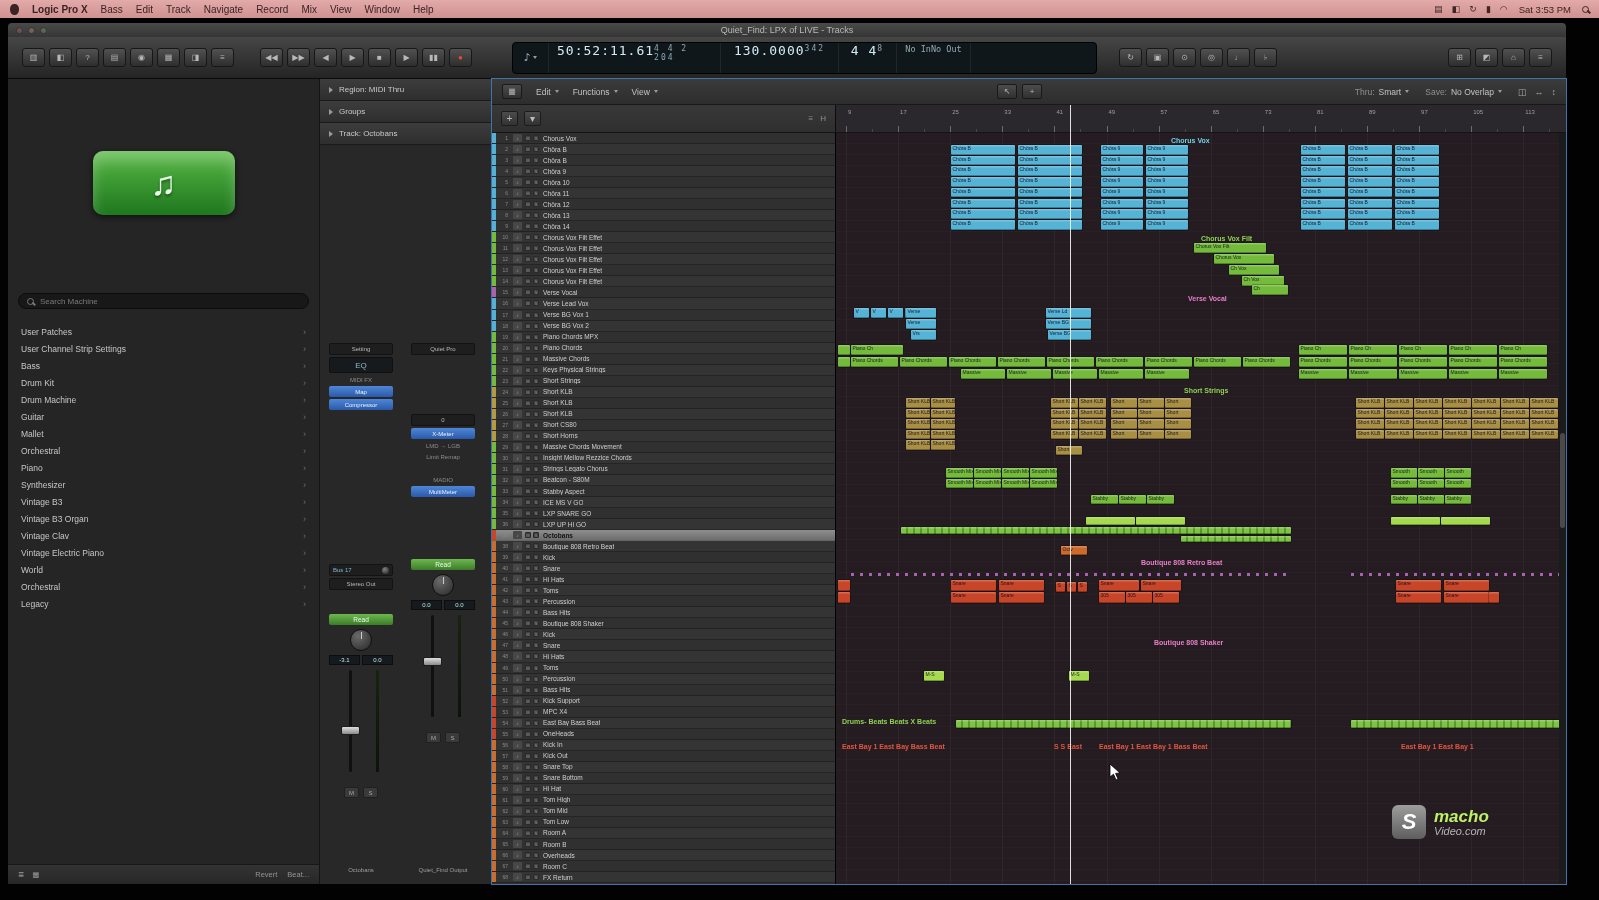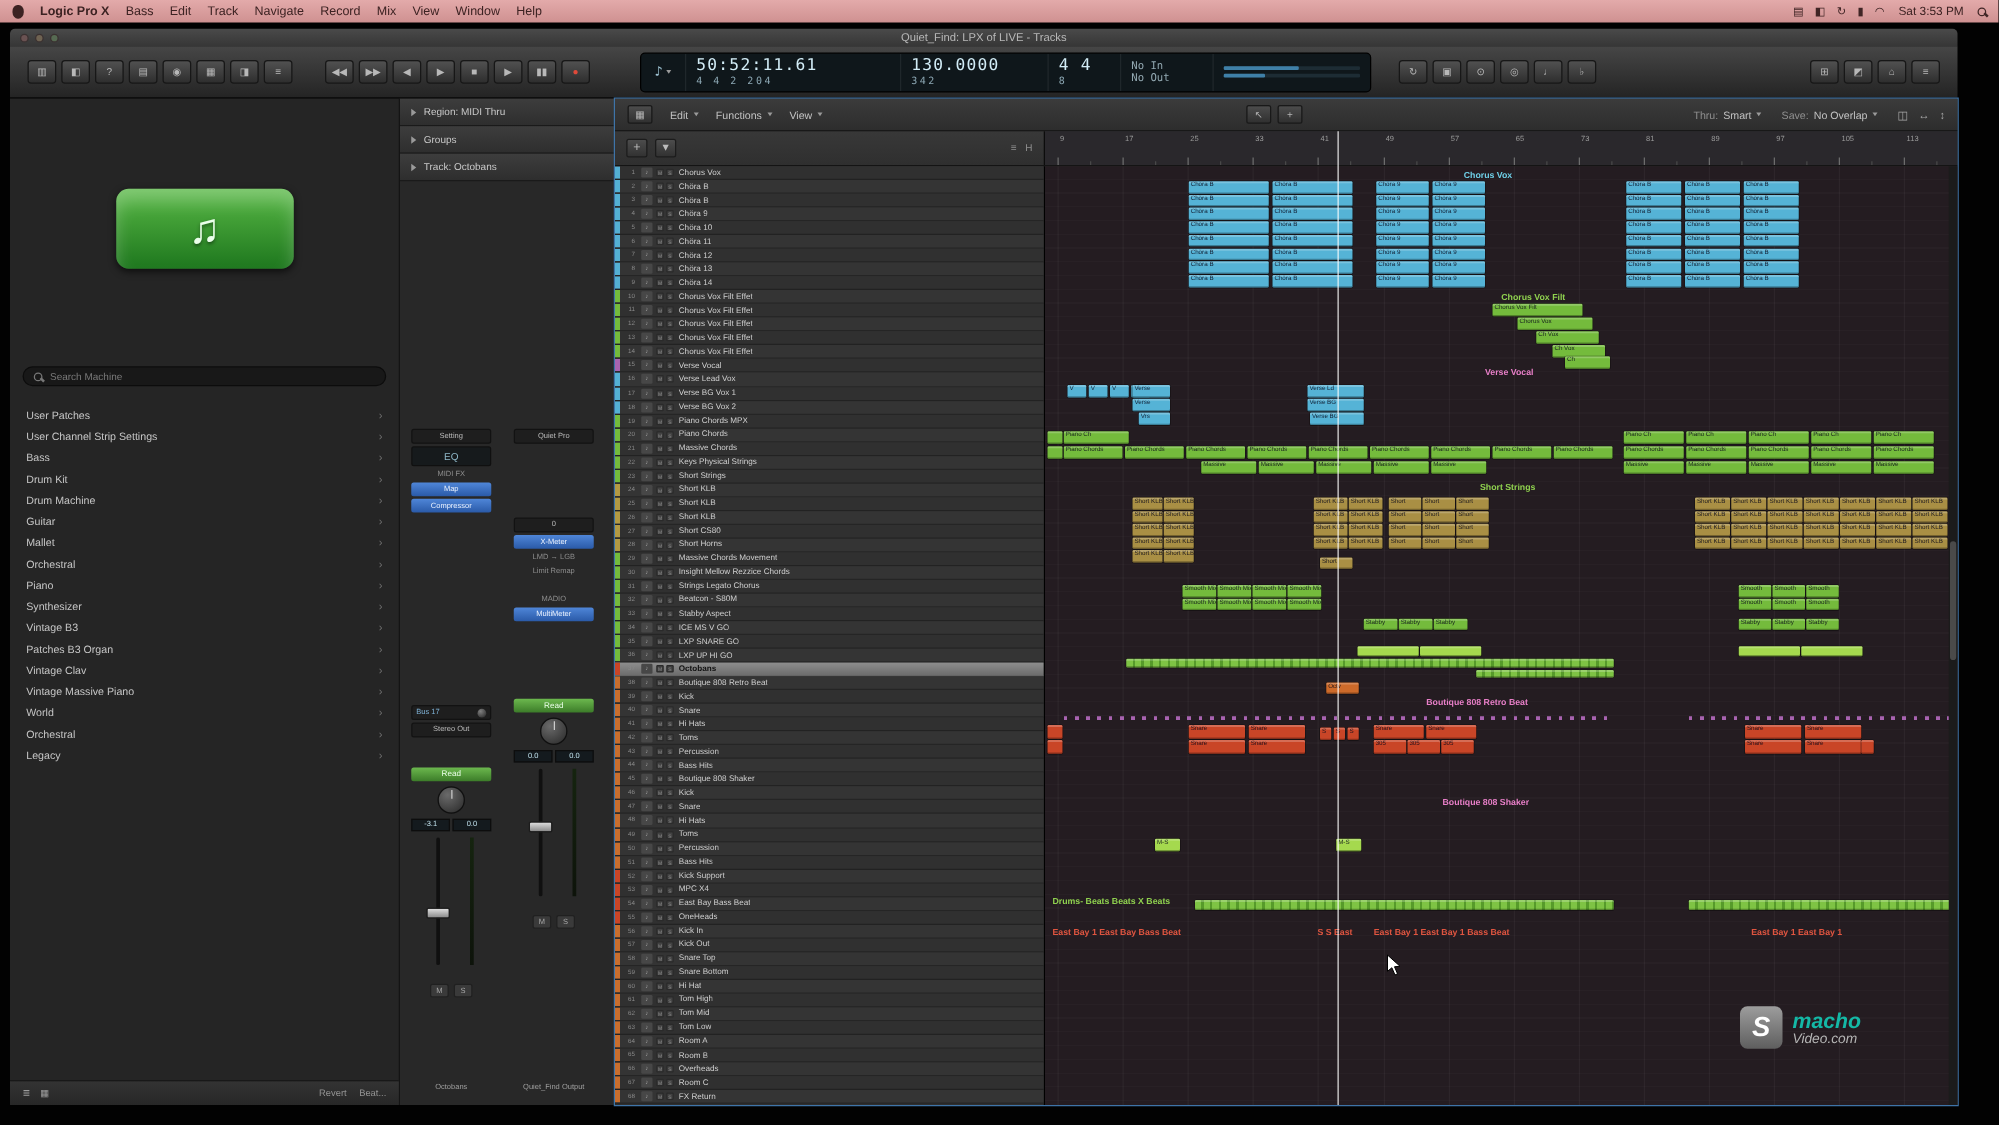--- a/index.html
+++ b/index.html
@@ -26,21 +26,21 @@
 
 .toolbar{position:absolute;left:8px;width:1558px;top:37px;height:42px;background:linear-gradient(#464646,#242424);border-bottom:1px solid #0a0a0a;display:flex;align-items:center;padding:0 14px;}
 .btngroup{display:flex;gap:4px;}
 #tb-transport{margin-left:26px;}
 #tb-right{margin-left:22px;}
 #tb-far{margin-left:auto;}
 .tbtn{width:23px;height:19px;background:linear-gradient(#515151,#2e2e2e);border:1px solid #171717;border-radius:3px;color:#b8b8b8;font-size:8px;display:flex;align-items:center;justify-content:center;overflow:hidden;}
 
 
 .lcd{margin-left:40px;width:585px;height:32px;background:#0f171b;border:1px solid #000;border-radius:4px;display:flex;align-items:stretch;overflow:hidden;font-family:"DejaVu Sans Mono",monospace;}
-.lcd-sec{border-right:1px solid rgba(255,255,255,.07);display:flex;flex-direction:column;justify-content:center;padding:1px 8px;}
+.lcd-sec{border-right:1px solid rgba(255,255,255,.07);display:flex;flex-direction:row;justify-content:center;padding:1px 8px;}
 .lcd-mode{width:36px;align-items:center;color:#9fc4d4;font-size:11px;flex-direction:row;gap:3px;}
 .lcd .big{font-size:13px;color:#d2ecf6;letter-spacing:1px;line-height:14px;}
 .lcd .small{font-size:8px;color:#8da8b4;letter-spacing:2px;}
 .lcd .small2{font-size:8.5px;color:#93a9b2;line-height:10px;}
 .lcd-pos{width:172px;}
 .lcd-tempo{width:118px;}
 .lcd-sig{width:58px;}
 .lcd-io{width:74px;}
 .lcd-cpu{flex:1;justify-content:center;gap:3px;border-right:none;}
 .cpubar{height:3px;background:#1d2c34;position:relative;border-radius:1px;}
@@ -135,21 +135,21 @@
 .rg-orange{background:#cd6a2a;}
 .rg-red{background:#c94527;}
 .rg-lightgreen{background:#a5d94e;}
 .rg-stripgreen{background:repeating-linear-gradient(90deg,#7ec344 0 5px,#569a2a 5px 7px);}
 .alabel{position:absolute;font-size:7px;font-weight:bold;white-space:nowrap;}
 .dots{position:absolute;height:3px;background-image:repeating-linear-gradient(90deg,#a863b0 0 3px,transparent 3px 9px);}
 .playhead{position:absolute;width:1px;background:rgba(255,255,255,.85);z-index:6;}
 .cursor{position:absolute;z-index:9;}
 .watermark{position:absolute;display:flex;gap:8px;align-items:center;z-index:5;}
 .wm-logo{width:34px;height:34px;border-radius:6px;background:linear-gradient(#9d9d9d,#5e5e5e);color:#fff;font-weight:bold;font-style:italic;font-size:22px;display:flex;align-items:center;justify-content:center;}
-.wm-brand{font-size:17px;font-weight:bold;color:#14b8a6;font-style:italic;line-height:17px;}
+.wm-brand{font-size:17px;font-weight:bold;color:#bef264;font-style:italic;line-height:17px;}
 .wm-domain{font-size:11px;color:#b5b5b5;font-style:italic;}
 .vscroll{position:absolute;right:0;top:0;bottom:0;width:7px;background:#1b1b1b;z-index:7;}
 .vthumb{position:absolute;left:1px;right:1px;top:300px;height:95px;border-radius:3px;background:#4a4a4a;}
 </style>
 </head>
 <body>
 
 <div class="screen">
 
   <div class="menubar">
@@ -302,29 +302,29 @@
           </div>
           <div class="lib-item">
             <div class="lname">Synthesizer</div>
             <div class="chev">›</div>
           </div>
           <div class="lib-item">
             <div class="lname">Vintage B3</div>
             <div class="chev">›</div>
           </div>
           <div class="lib-item">
-            <div class="lname">Patches B3 Organ</div>
+            <div class="lname">Vintage B3 Organ</div>
             <div class="chev">›</div>
           </div>
           <div class="lib-item">
             <div class="lname">Vintage Clav</div>
             <div class="chev">›</div>
           </div>
           <div class="lib-item">
-            <div class="lname">Vintage Massive Piano</div>
+            <div class="lname">Vintage Electric Piano</div>
             <div class="chev">›</div>
           </div>
           <div class="lib-item">
             <div class="lname">World</div>
             <div class="chev">›</div>
           </div>
           <div class="lib-item">
             <div class="lname">Orchestral</div>
             <div class="chev">›</div>
           </div>

